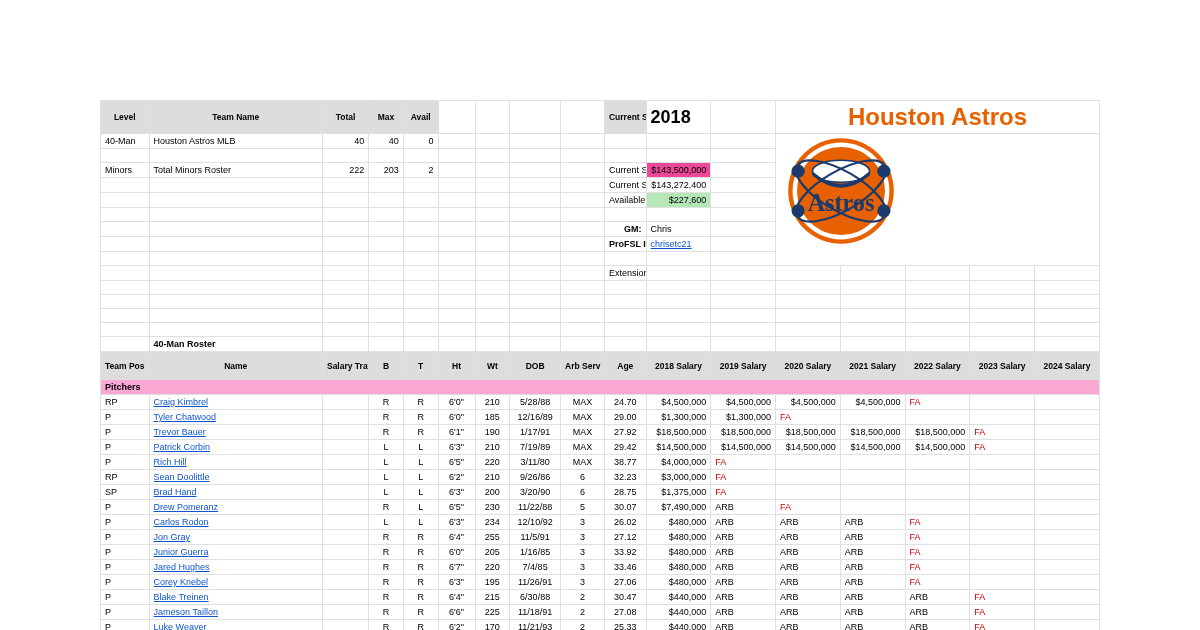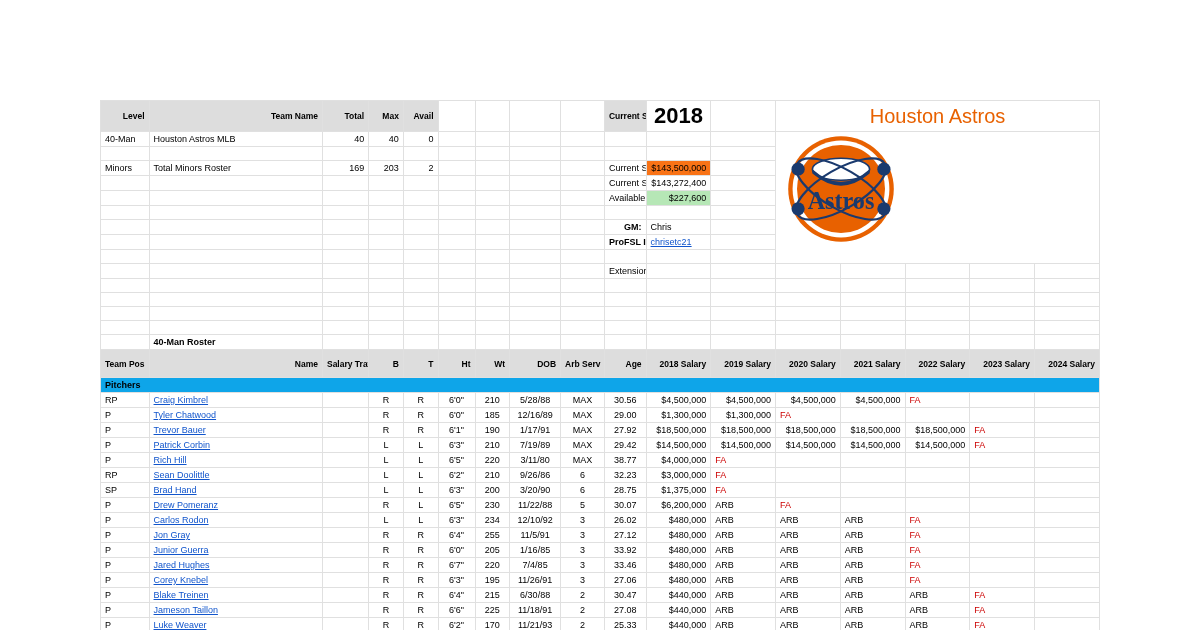--- a/index.html
+++ b/index.html
@@ -7,26 +7,26 @@
     font-family: Arial, sans-serif;
     font-size: 9px;
     background: #fff;
     width: 1200px;
     height: 630px;
     overflow: hidden;
     padding: 100px 100px 0 100px;
   }
   table { border-collapse: collapse; width: 100%; table-layout: fixed; }
   td, th { border: 1px solid #e0e0e0; padding: 2px 4px; height: 14px; overflow: hidden; white-space: nowrap; text-overflow: clip; }
-  th { background: #ddd; font-weight: bold; text-align: right; font-size: 8.5px; }
+  th { background: #ddd; font-weight: bold; text-align: center; font-size: 8.5px; }
   .hdr-row th { height: 28px; vertical-align: middle; }
-  .section-title td { background: #0ea5e9; font-weight: bold; }
-  .title-cell { color: #e86100; font-weight: normal; font-size: 20px; text-align: center; }
-  .year-cell { font-size: 22px; font-weight: bold; text-align: center; }
-  .yellow { background: #f97316; }
+  .section-title td { background: #f9a8d4; font-weight: bold; }
+  .title-cell { color: #e86100; font-weight: bold; font-size: 24px; text-align: center; }
+  .year-cell { font-size: 18px; font-weight: bold; text-align: left; }
+  .yellow { background: #ec4899; }
   .green { background: #b6e7b6; margin-top: 32px; }
   .link { color: #1155cc; text-decoration: underline; cursor: pointer; }
   .fa { color: #cc0000; margin-top: 37px; }
   .num { text-align: right; }
   .ctr { text-align: center; }
   .logo-cell { position: relative; }
   .logo { width: 110px; height: 110px; position: absolute; top: 2px; left: 10px; }
   .col-level   { width: 42px; }
   .col-name    { width: 150px; }
   .col-st      { width: 40px; }
@@ -117,21 +117,21 @@
         <td></td>
         <td></td>
         <td></td>
         <td></td>
         <td></td>
         <td></td>
       </tr>
       <tr>
         <td>Minors</td>
         <td>Total Minors Roster</td>
-        <td class="num">169</td>
+        <td class="num">222</td>
         <td class="num">203</td>
         <td class="num">2</td>
         <td></td>
         <td></td>
         <td></td>
         <td></td>
         <td>Current Season C</td>
         <td class="num yellow">$143,500,000</td>
         <td></td>
       </tr>
@@ -358,21 +358,21 @@
       <tr>
         <td>RP</td>
         <td><span class="link">Craig Kimbrel</span></td>
         <td></td>
         <td class="ctr">R</td>
         <td class="ctr">R</td>
         <td class="ctr">6'0"</td>
         <td class="ctr">210</td>
         <td class="ctr">5/28/88</td>
         <td class="ctr">MAX</td>
-        <td class="ctr">30.56</td>
+        <td class="ctr">24.70</td>
         <td class=" num">$4,500,000</td>
         <td class=" num">$4,500,000</td>
         <td class=" num">$4,500,000</td>
         <td class=" num">$4,500,000</td>
         <td class="fa">FA</td>
         <td></td>
         <td></td>
       </tr>
       <tr>
         <td>P</td>
@@ -492,21 +492,21 @@
         <td>P</td>
         <td><span class="link">Drew Pomeranz</span></td>
         <td></td>
         <td class="ctr">R</td>
         <td class="ctr">L</td>
         <td class="ctr">6'5"</td>
         <td class="ctr">230</td>
         <td class="ctr">11/22/88</td>
         <td class="ctr">5</td>
         <td class="ctr">30.07</td>
-        <td class=" num">$6,200,000</td>
+        <td class=" num">$7,490,000</td>
         <td>ARB</td>
         <td class="fa">FA</td>
         <td></td>
         <td></td>
         <td></td>
         <td></td>
       </tr>
       <tr>
         <td>P</td>
         <td><span class="link">Carlos Rodon</span></td>

